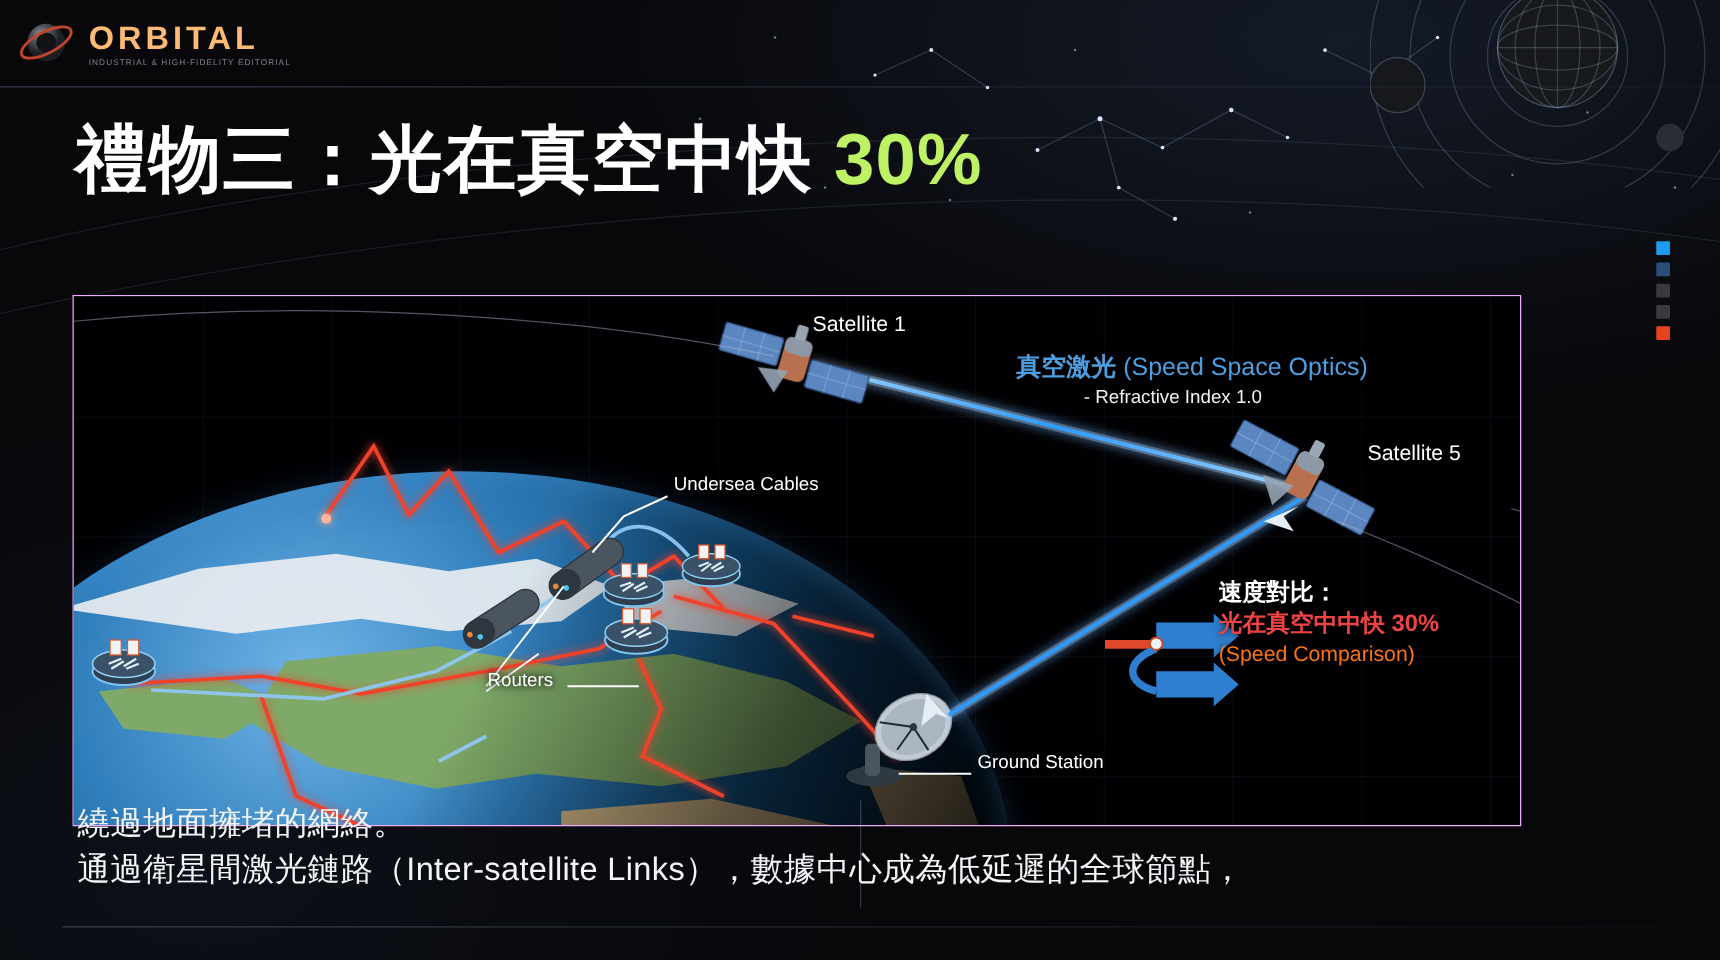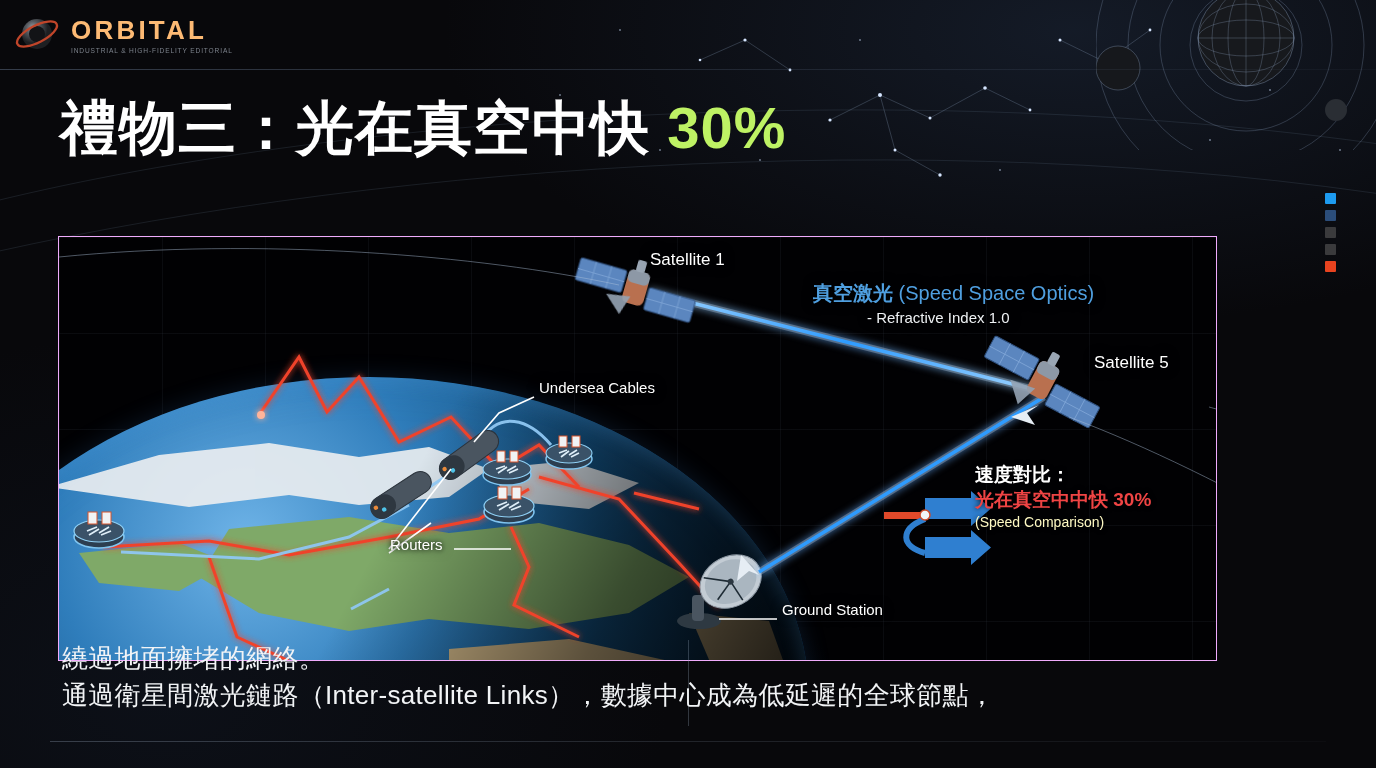--- a/index.html
+++ b/index.html
@@ -69,21 +69,21 @@
   .lbl-fiber-t { font-size:20px; color:#e8431f; font-weight:600; }
   .lbl-fiber-t .en { color:#e8431f; font-weight:400; }
   .lbl-sub { font-size:15px; color:#eef1f4; }
   .lbl-fso-t { font-size:20px; color:#4f9fe0; font-weight:600; }
   .lbl-fso-t .en { color:#4f9fe0; font-weight:400; }
 
   .speed-box { position:absolute; left:975px; top:462px; z-index:24; white-space:nowrap;
     text-shadow:0 0 5px rgba(0,0,0,.95); }
   .speed-h { font-size:19px; font-weight:700; color:#ffffff; line-height:1.34; }
   .speed-m { font-size:19px; font-weight:700; color:#ef4444; line-height:1.34; }
-  .speed-s { font-size:14px; color:#fef9c3; line-height:1.34; }
+  .speed-s { font-size:17px; color:#f97316; line-height:1.34; }
 
   
   .caption { position:absolute; left:62px; top:640px; width:1180px; z-index:20;
     font-size:26px; color:#f2f4f6; line-height:1.42; letter-spacing:.3px; }
   .cap-divider { position:absolute; left:688px; top:640px; width:1px; height:86px;
     background:rgba(150,165,185,.30); z-index:19; }
   .bot-rule { position:absolute; left:50px; top:741px; width:1276px; height:1px;
     background:linear-gradient(to right, rgba(150,165,185,.32), rgba(150,165,185,.12) 70%, rgba(150,165,185,.03)); z-index:18; }
 
   

